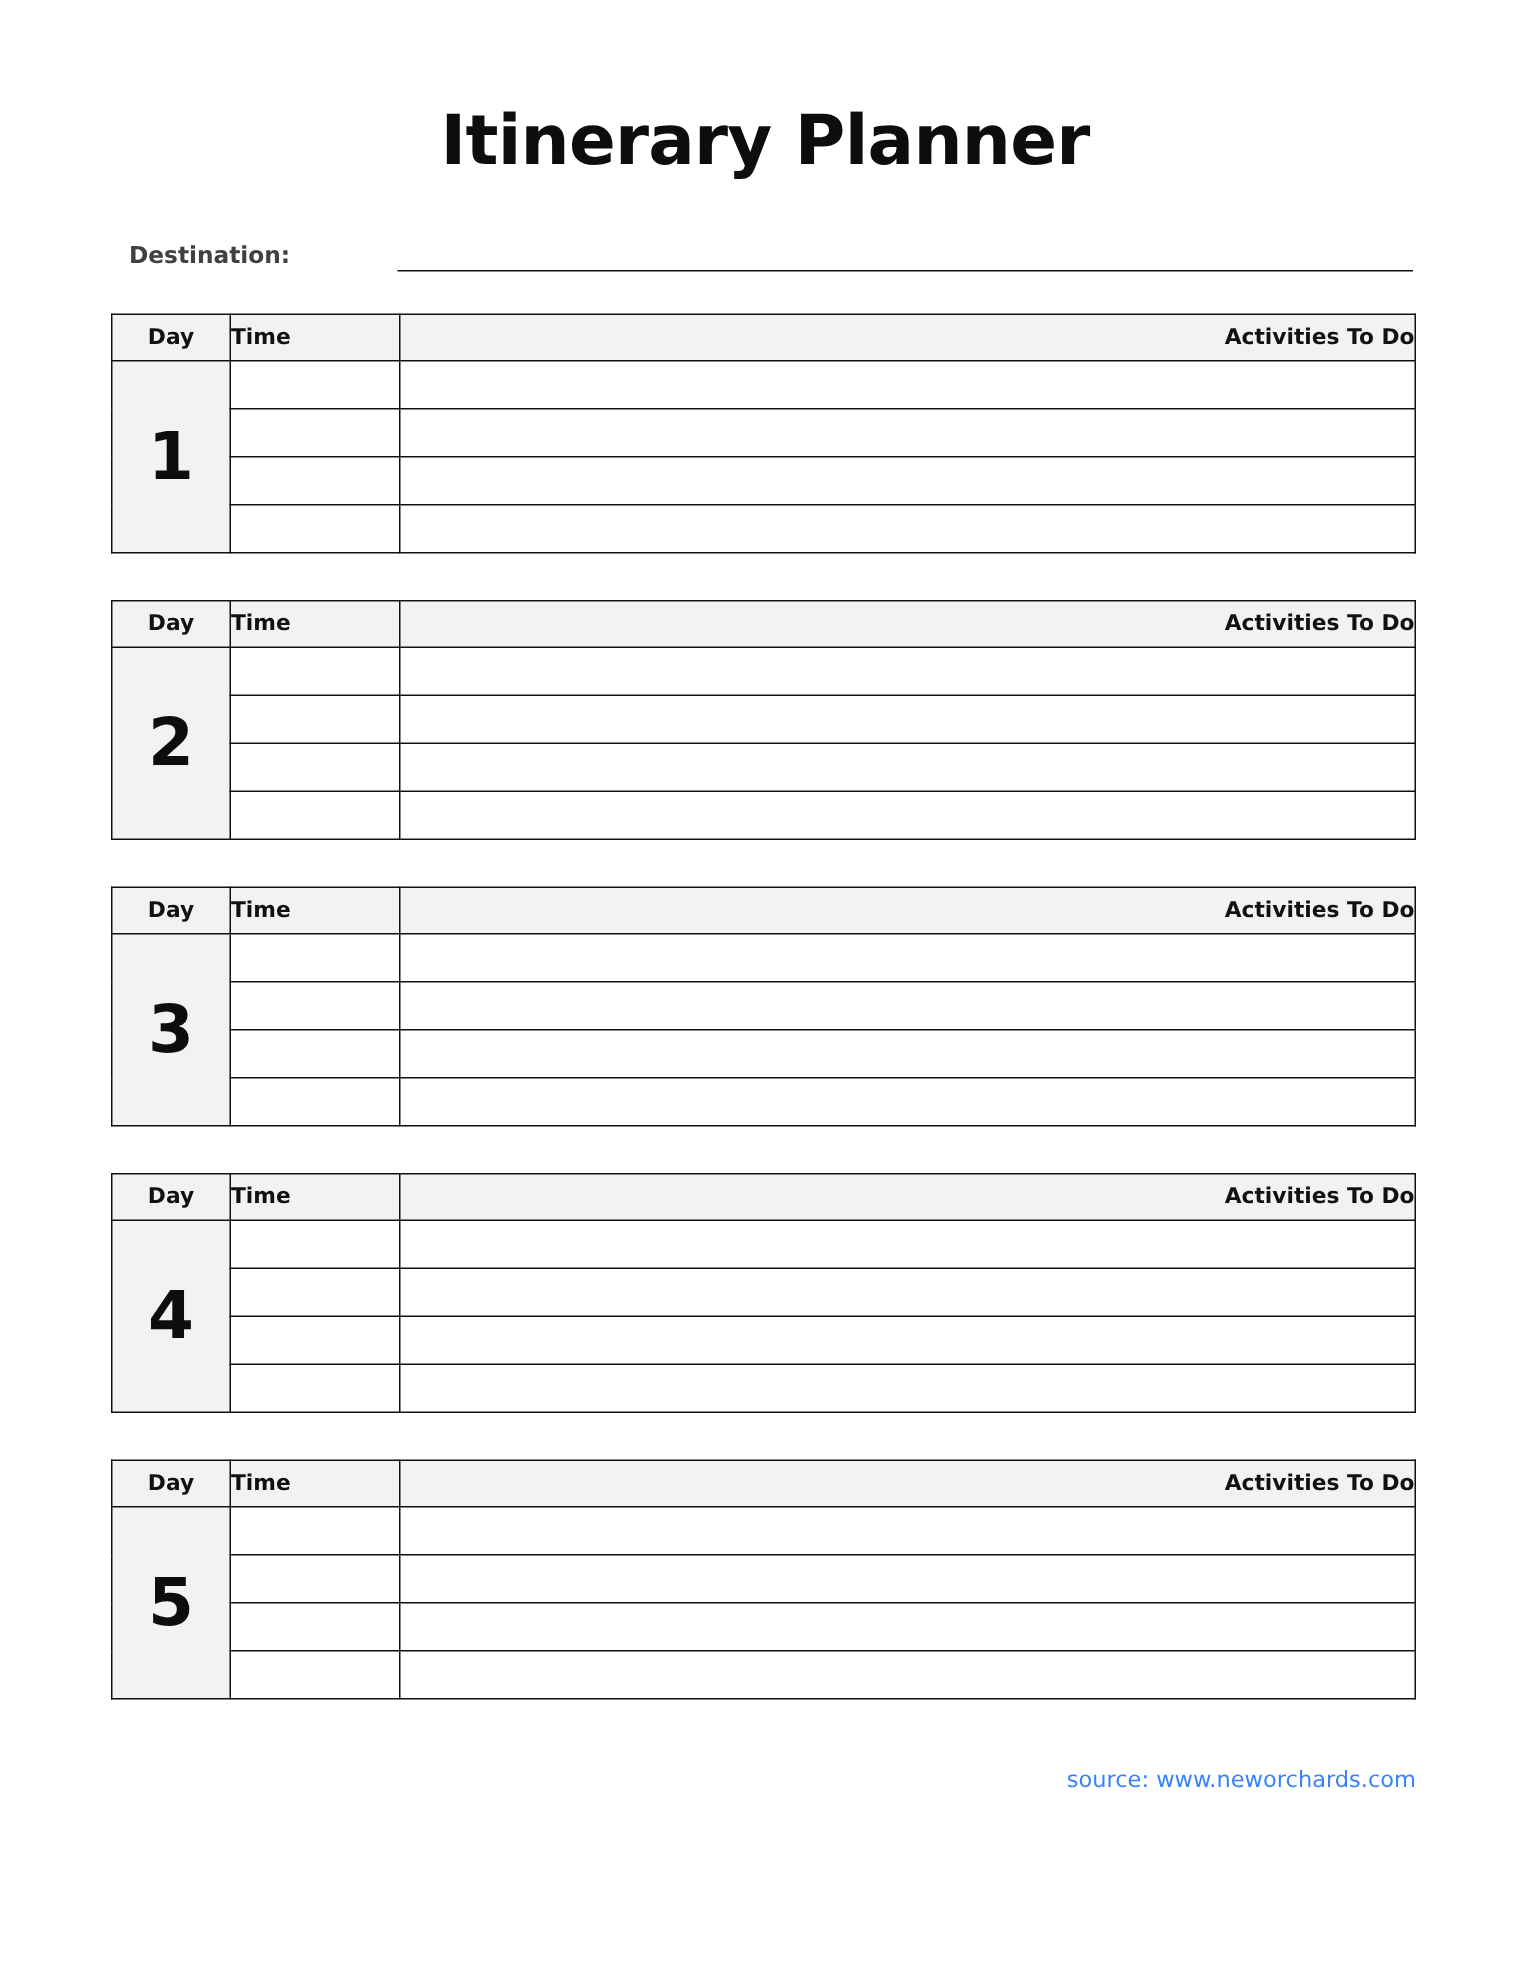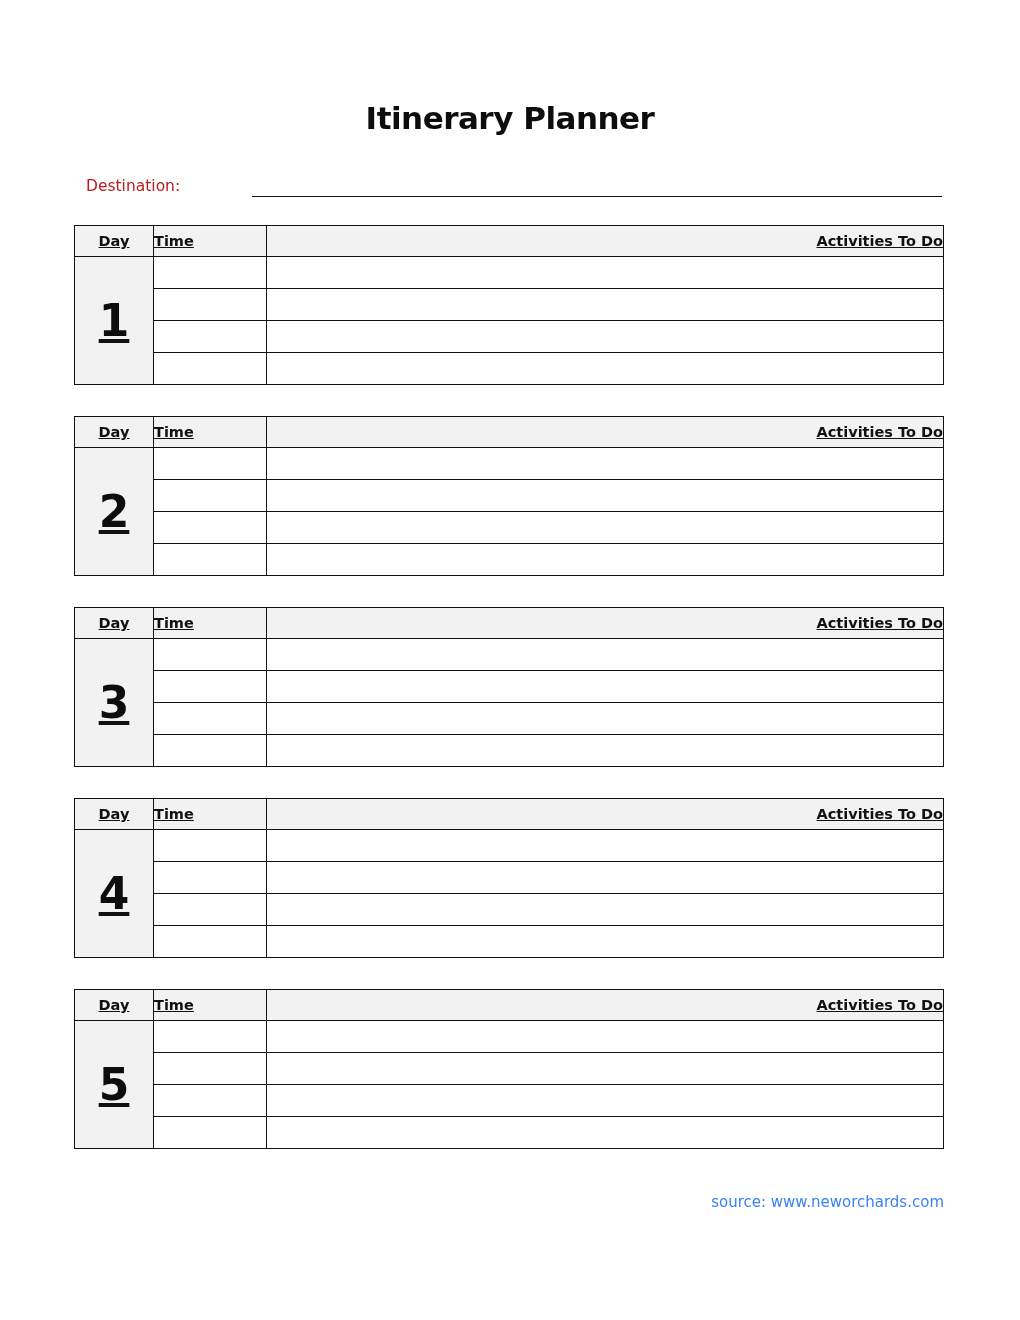--- a/index.html
+++ b/index.html
@@ -16,59 +16,58 @@
     overflow: hidden;
   }
   .page {
     position: relative;
     width: 1020px;
     height: 1320px;
     box-sizing: border-box;
   }
   .title {
     text-align: center;
-    font-size: 31px;
+    font-size: 46px;
     font-weight: bold;
     letter-spacing: -0.5px;
-    margin: 16px;
-    padding-top: 84px;
+    margin: 0;
+    padding-top: 66px;
     color: #0d0d0d;
   }
 
   
   .fields {
     margin: 38px 0 0 0;
     padding: 0 78px 0 86px;
   }
   .field-row {
     display: flex;
     align-items: flex-end;
     margin-bottom: 15px;
   }
   .field-label {
     font-size: 15.5px;
-    font-weight: normal;
-    color: #b91c1c;
+    font-weight: bold;
+    color: #404040;
     white-space: nowrap;
     padding-bottom: 2px;
   }
   .field-line {
     flex: 1 1 auto;
     border-bottom: 1.6px solid #111111;
     height: 22px;
     margin-left: 10px;
   }
   .field-row.dest .field-line { margin-left: 72px; }
   .field-row.dur  .field-line { margin-left: 12px; }
 
   
   .tables {
     padding: 0 76px 0 74px;
     margin-top: 28px;
-    text-decoration: underline;
   }
   table.day-table {
     width: 870px;
     border-collapse: collapse;
     table-layout: fixed;
     margin-bottom: 31px;
   }
   table.day-table th,
   table.day-table td {
     border: 1.5px solid #111111;

